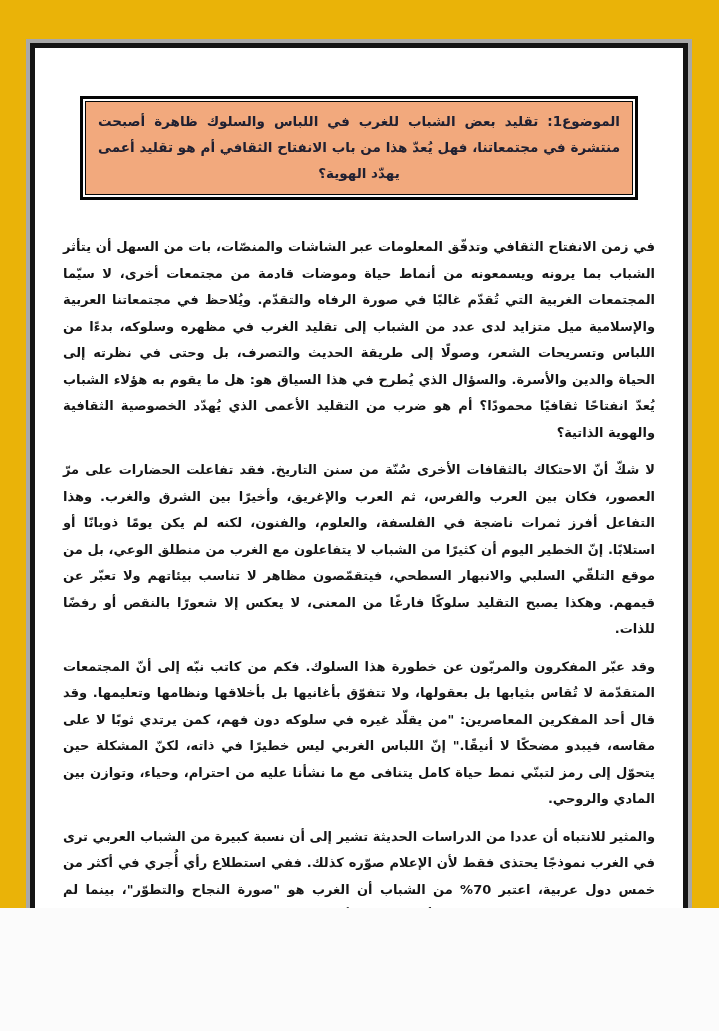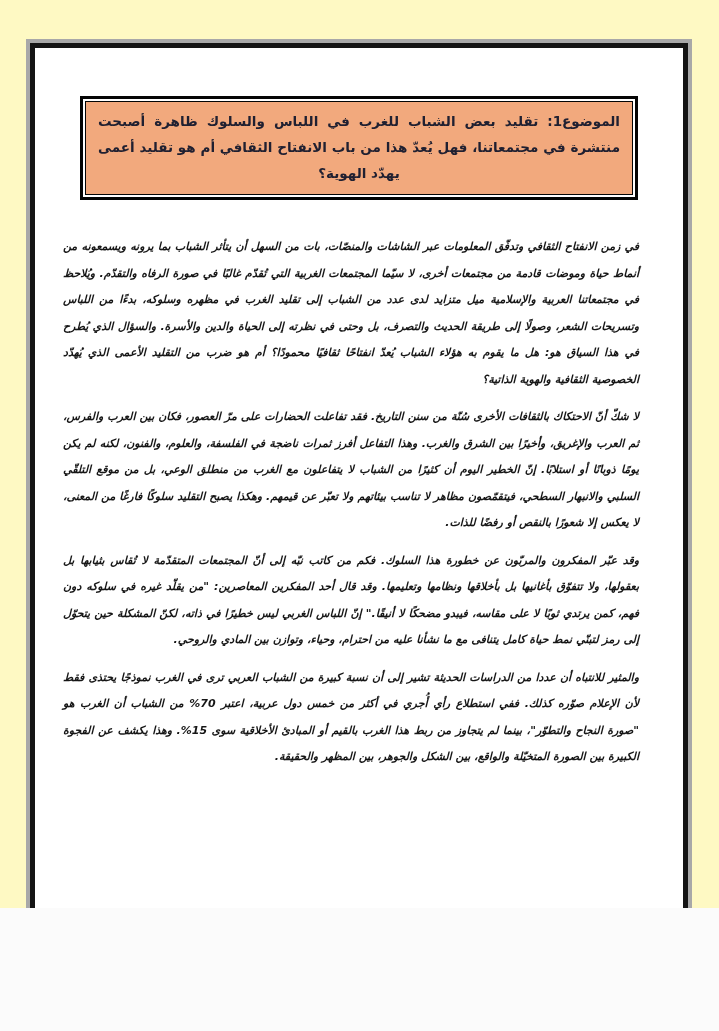--- a/index.html
+++ b/index.html
@@ -4,21 +4,21 @@
 <style>
   html,body { margin:0; padding:0; }
   body {
     width:719px; height:1031px;
     background:#fbfbfb;
     font-family:"DejaVu Sans", sans-serif;
   }
   .sheet {
     position:relative;
     width:719px; height:908px;
-    background:#fef9c3;
+    background:#eab308;
     overflow:hidden;
   }
   .frame {
     position:absolute;
     left:30px; top:43px;
     width:658px; height:950px;
     box-sizing:border-box;
     border:5px solid #141414;
     outline:4px solid #a8a8a8;
     background:#ffffff;
@@ -39,27 +39,26 @@
     font-weight:bold;
     font-size:13.5px;
     line-height:26px;
   }
   .title-box-inner p {
     margin:0;
     text-align:justify;
     text-align-last:center;
   }
   .body-text {
-    margin:34px 44px 0 28px;
+    margin:34px 28px 0 28px;
     direction:rtl;
     color:#161616;
     font-weight:bold;
-    font-size:11px;
+    font-size:13px;
     line-height:26.5px;
-    font-style:italic;
   }
   .body-text p {
     margin:0 0 11px 0;
     text-align:justify;
   }
 </style>
 </head>
 <body>
 
 <div class="sheet">

